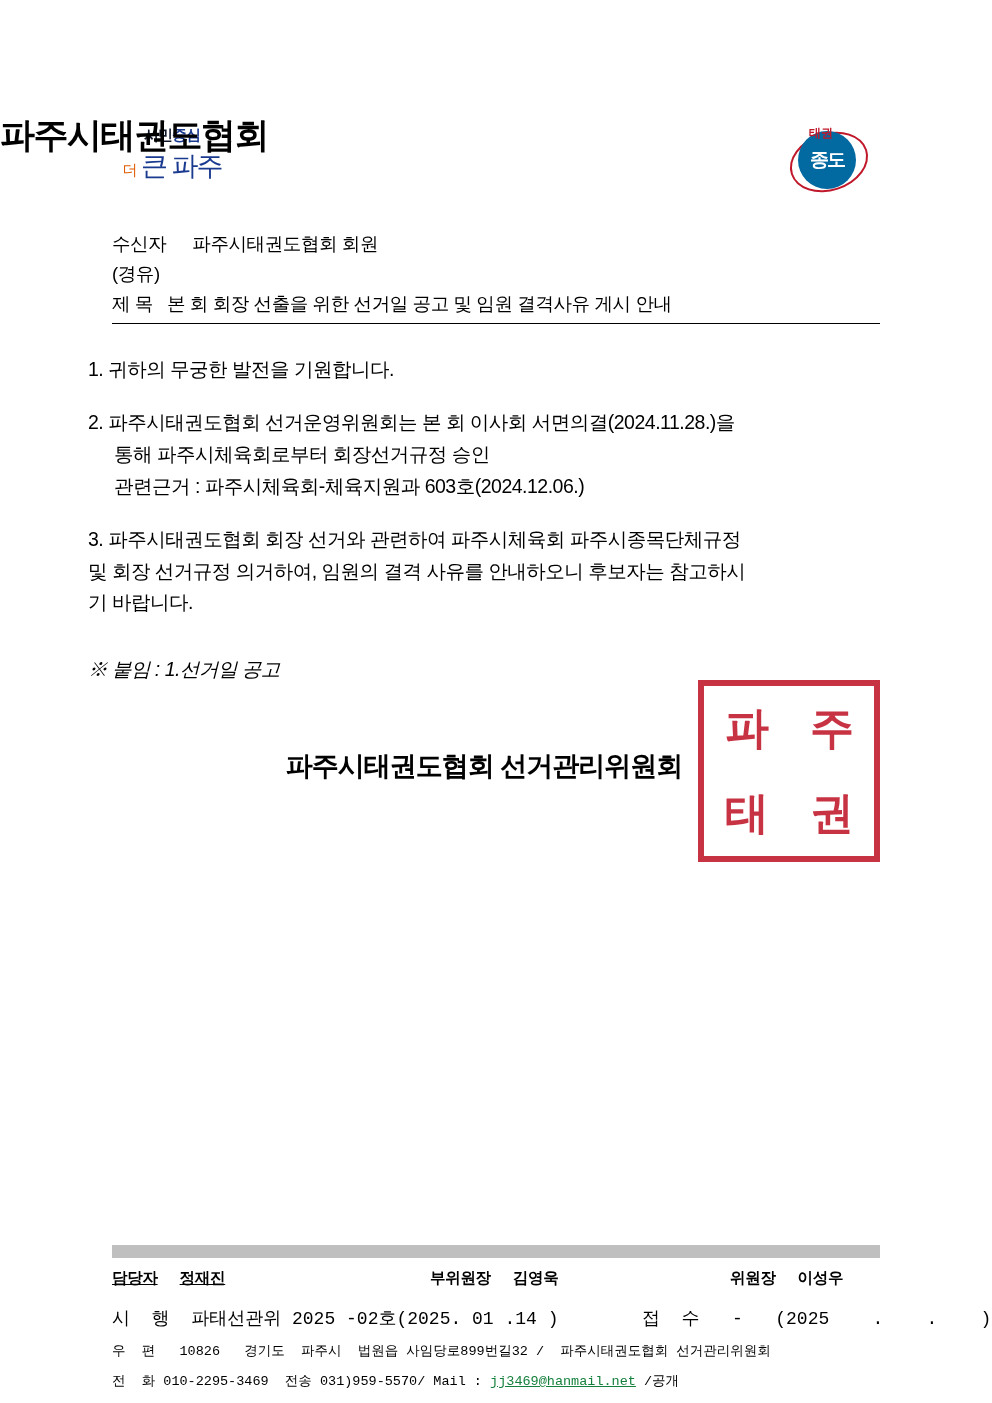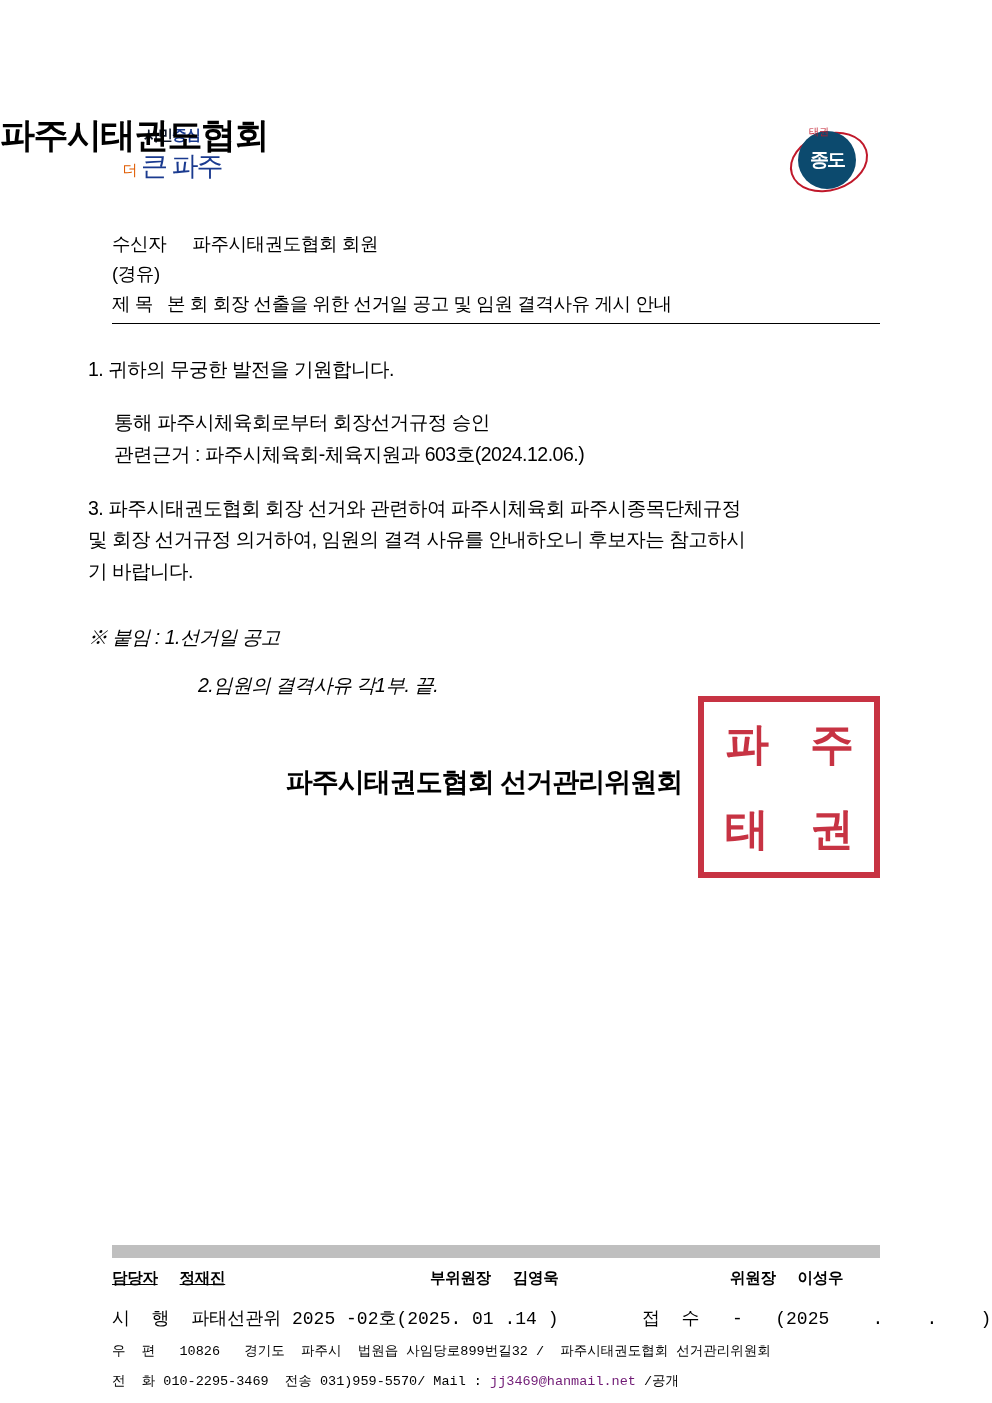--- a/index.html
+++ b/index.html
@@ -85,35 +85,35 @@
     width: 76px; height: 54px;
     border: 2px solid #c0182a;
     border-radius: 50%;
     transform: rotate(-18deg);
   }
   .logo-right .disc {
     position: absolute;
     left: 9px; top: 6px;
     width: 58px; height: 58px;
     border-radius: 50%;
-    background: #0c4a6e;
+    background: #0369a1;
     color: #fff;
     font-size: 19px;
     font-weight: bold;
     display: flex;
     align-items: center;
     justify-content: center;
     letter-spacing: -2px;
   }
   .logo-right .tag {
     position: absolute;
     left: 20px; top: 0px;
-    font-size: 10px;
+    font-size: 12px;
     color: #c0182a;
-    font-weight: normal;
+    font-weight: bold;
   }
 
   
   .recipient {
     margin: 14px 112px 0 112px;
     font-size: 18.5px;
     line-height: 1.62;
     letter-spacing: -0.4px;
   }
   .recipient .row span.lbl { display: inline-block; }
@@ -213,21 +213,21 @@
     font-family: "Liberation Mono", monospace;
     font-size: 13.5px;
     white-space: pre;
   }
   .footer-contact {
     margin: 12px 112px 0 112px;
     font-family: "Liberation Mono", monospace;
     font-size: 13.5px;
     white-space: pre;
   }
-  .mail-link { color: #701a75; }
+  .mail-link { color: #15803d; text-decoration: underline; }
 </style>
 </head>
 <body>
 
 <div class="page">
 
   <div class="header">
 
     <div class="logo-left">
       <div class="l1">
@@ -261,33 +261,33 @@
     </div>
   </div>
 
   <div class="body-wrap">
 
     <div class="para">
       <span class="ln">1. 귀하의 무궁한 발전을 기원합니다.</span>
     </div>
 
     <div class="para">
+      <span class="ln">2. 파주시태권도협회 선거운영위원회는 본 회 이사회 서면의결(2024.11.28.)을</span>
       <span class="ln indent1">통해 파주시체육회로부터 회장선거규정 승인</span>
       <span class="ln indent1">관련근거 : 파주시체육회-체육지원과 603호(2024.12.06.)</span>
     </div>
 
     <div class="para">
       <span class="ln">3. 파주시태권도협회 회장 선거와 관련하여 파주시체육회 파주시종목단체규정</span>
       <span class="ln">및 회장 선거규정 의거하여, 임원의 결격 사유를 안내하오니 후보자는 참고하시</span>
       <span class="ln">기 바랍니다.</span>
     </div>
 
     <div class="attach">
       <span class="a1">※ 붙임 :  1.선거일 공고</span>
-      <span class="a2">2.임원의 결격사유 각1부.  끝.</span>
     </div>
   </div>
 
   <div class="signature">
     <span>파주시태권도협회 선거관리위원회</span>
     <div class="stamp">
       <div>파</div>
       <div>주</div>
       <div>태</div>
       <div>권</div>

